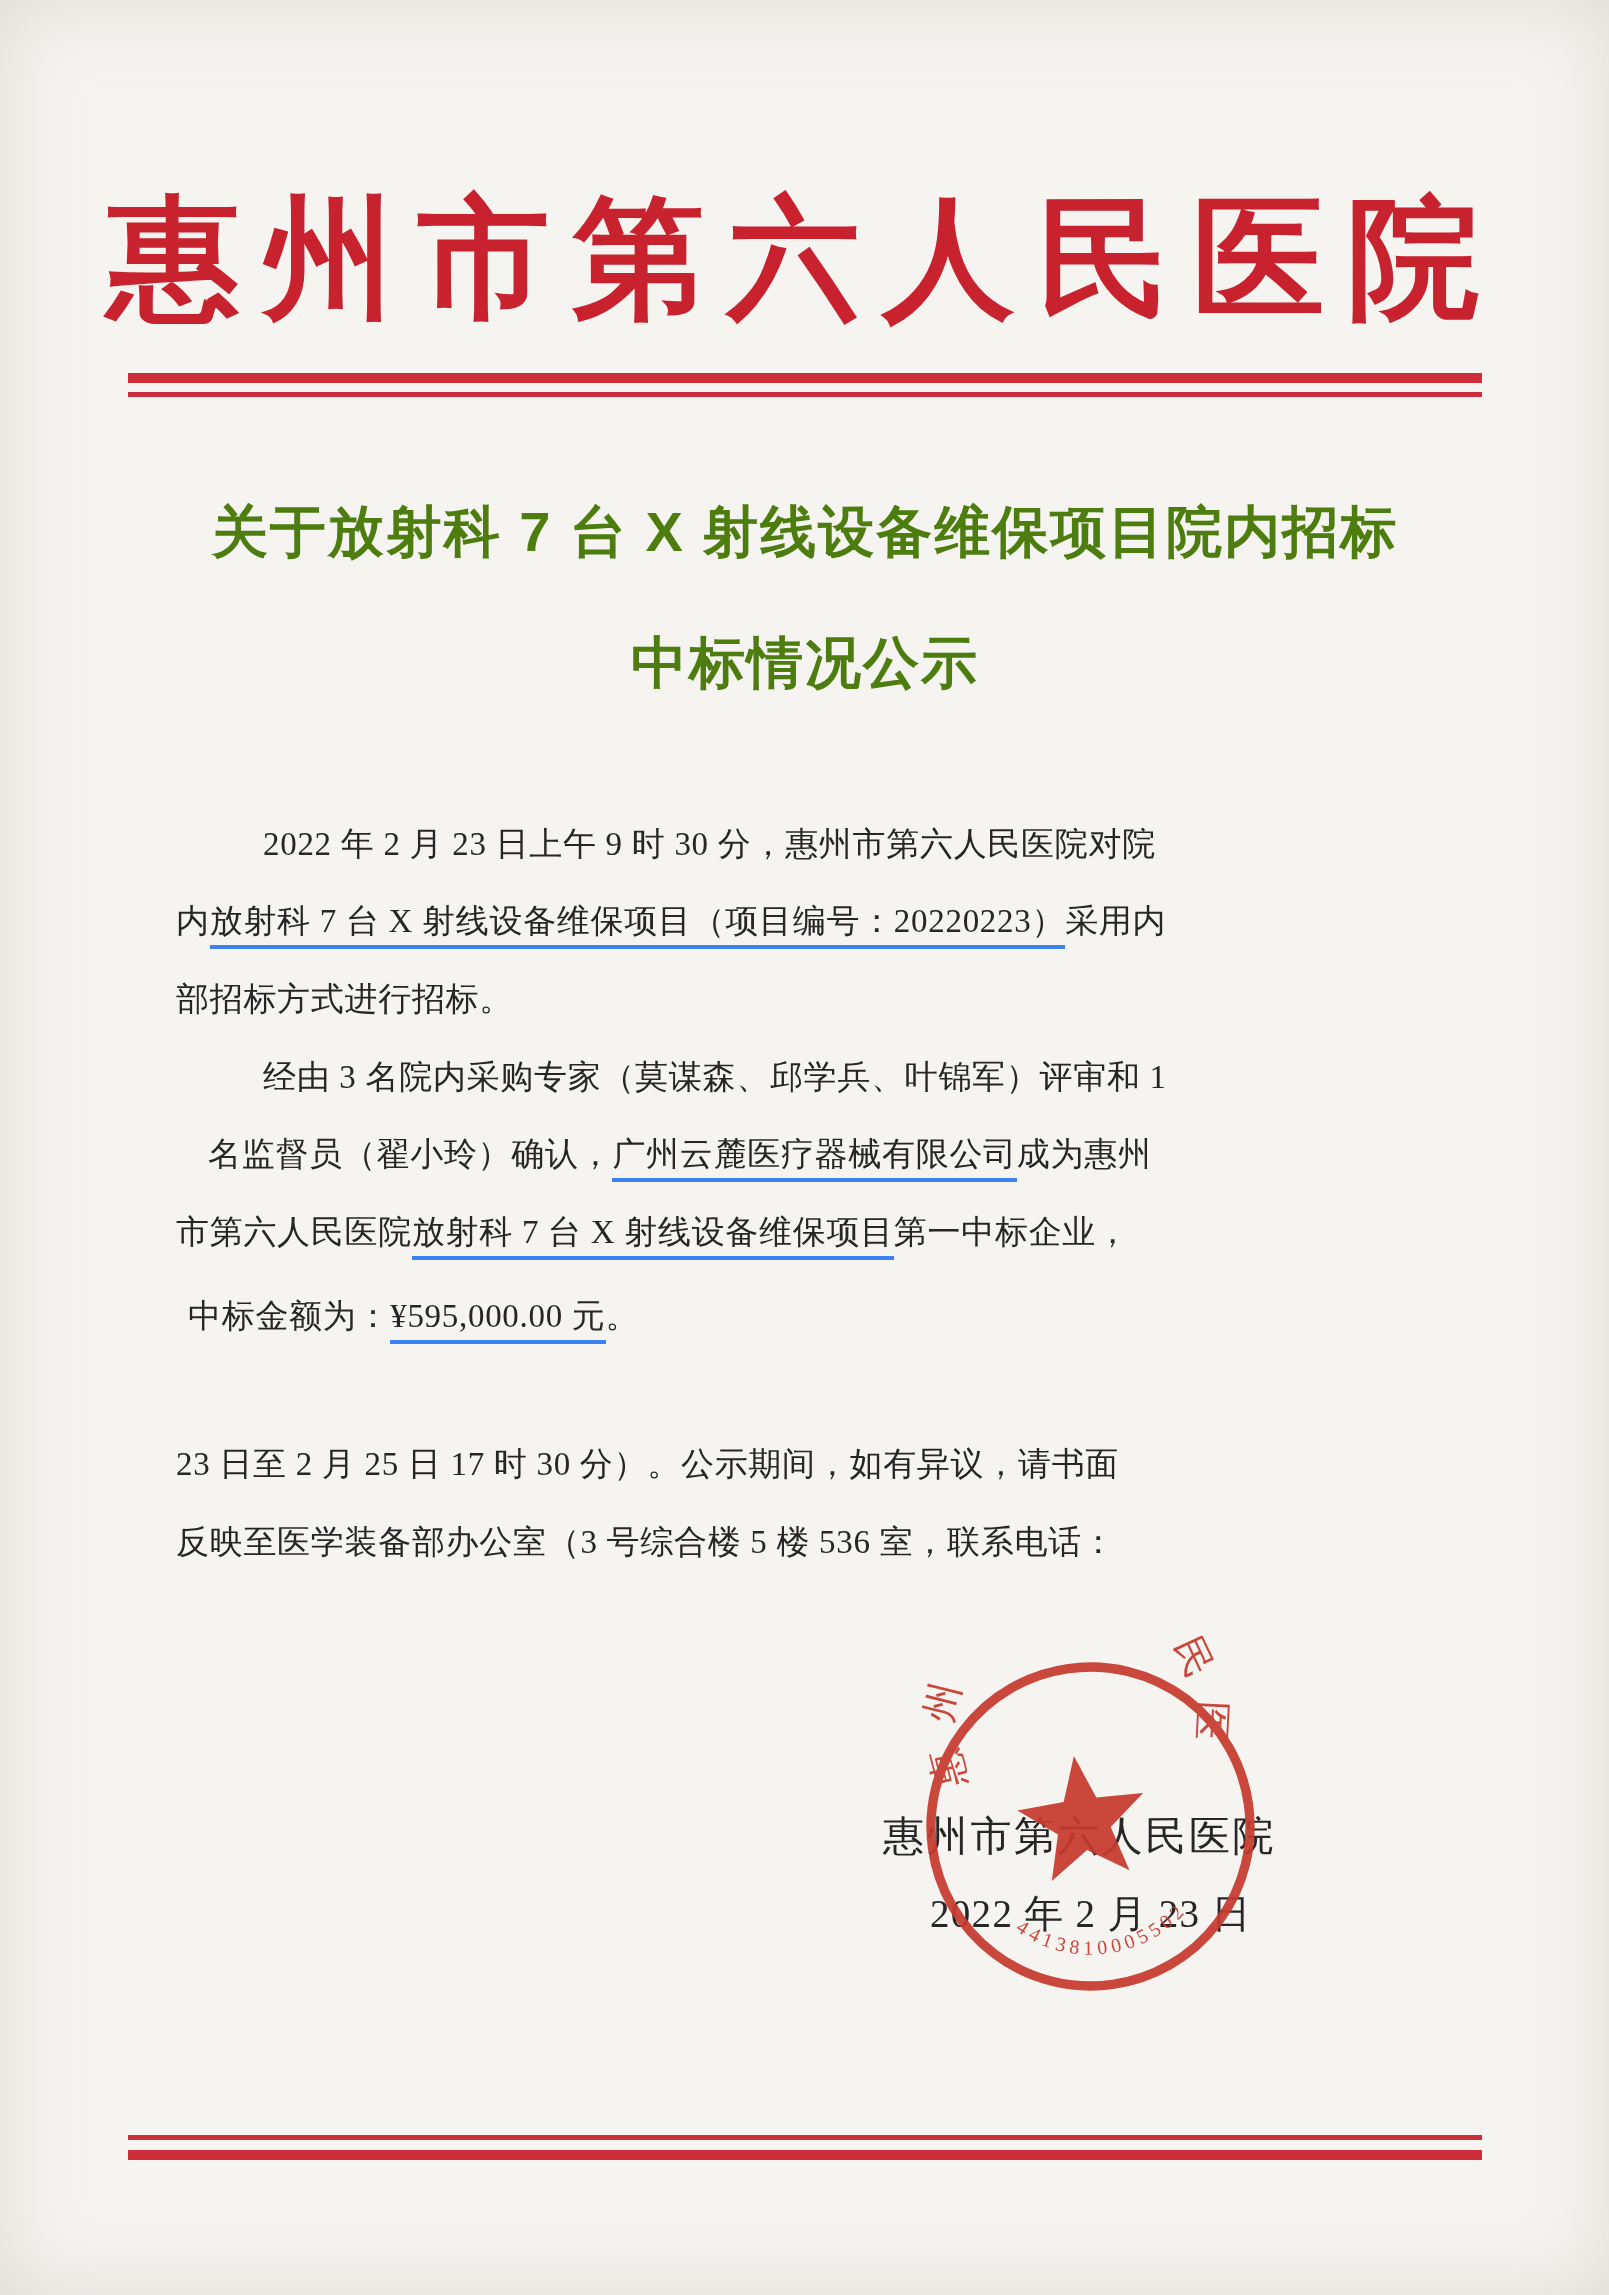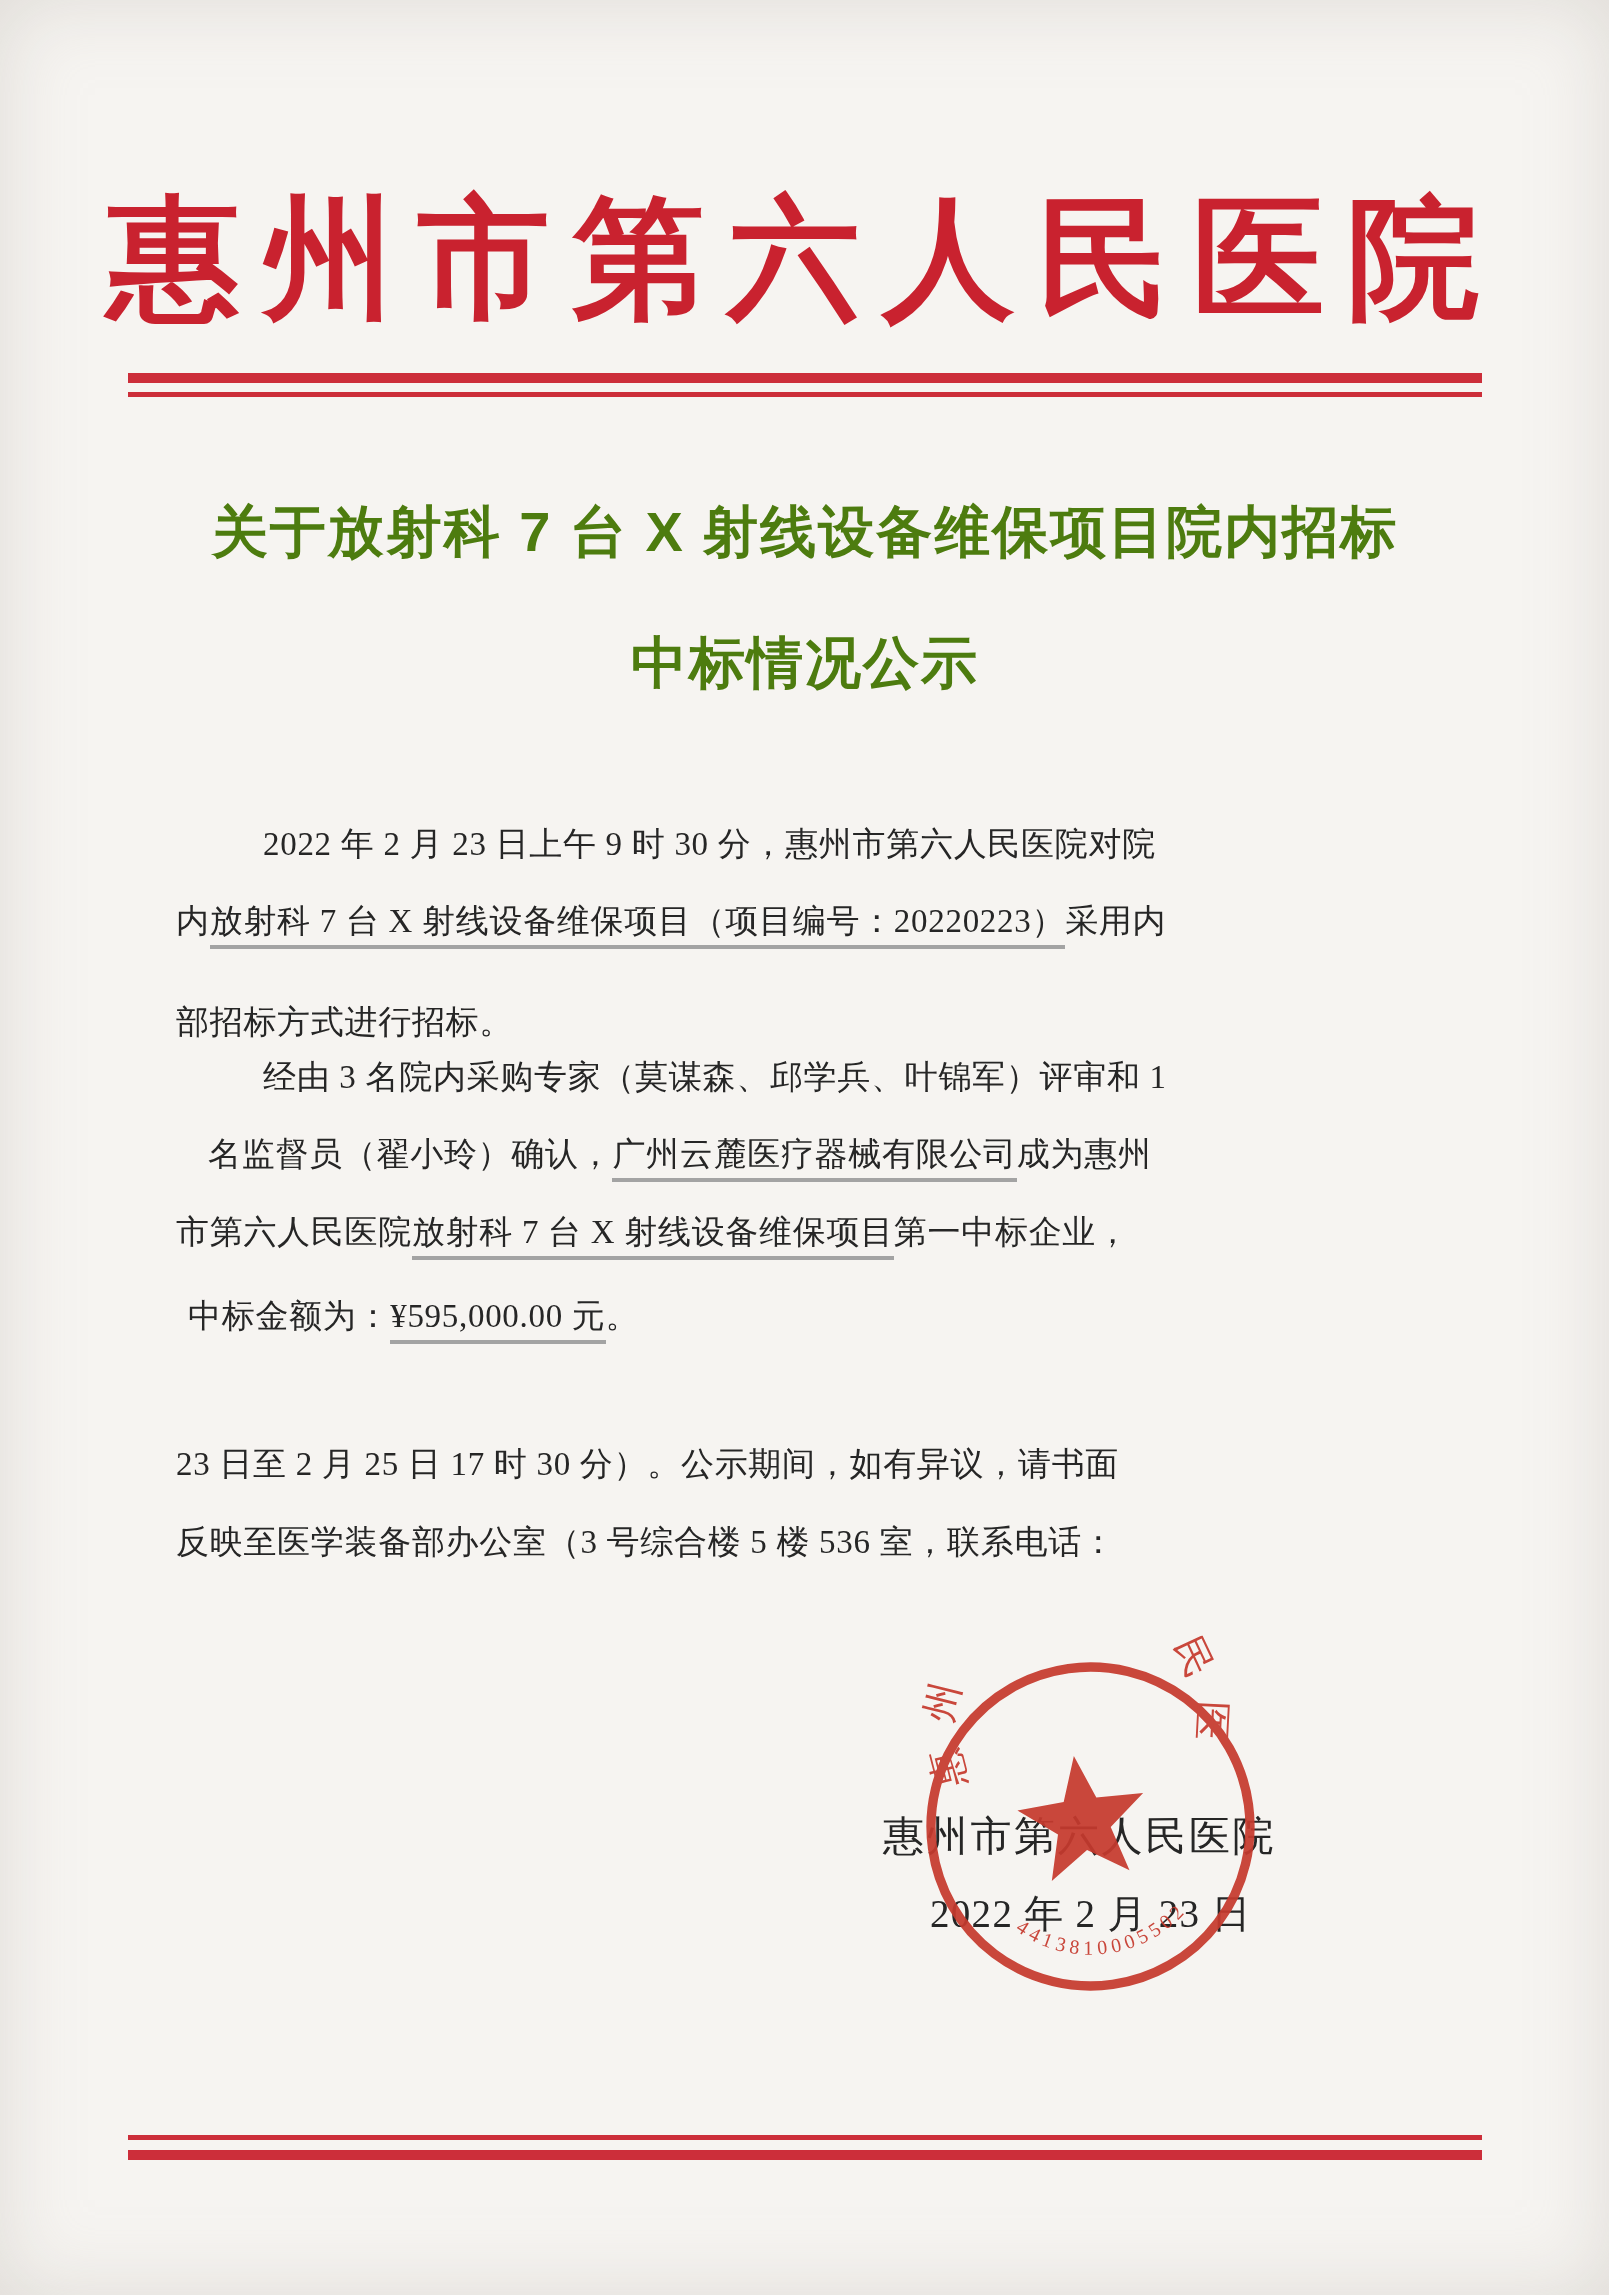--- a/index.html
+++ b/index.html
@@ -43,21 +43,21 @@
   
   #body-lines{position:absolute;left:0;top:0;width:100%;height:100%;}
   .line{
     position:absolute;left:176px;width:1296px;
     font-size:33px;line-height:49px;height:49px;
     letter-spacing:0.7px;white-space:nowrap;
     color:var(--ink);
   }
   .line.indent{padding-left:87px;}
   .seg-u{
-    border-bottom:4px solid #a3a3a3;
+    border-bottom:4px solid #3b82f6;
     padding-bottom:6px;
   }
   
   .sig-org{
     position:absolute;left:883px;top:1812px;
     font-size:41px;line-height:49px;letter-spacing:2.7px;
     color:var(--ink);white-space:nowrap;
   }
   .sig-date{
     position:absolute;left:930px;top:1890px;
@@ -81,21 +81,21 @@
 
   <div class="rule top-thick"></div>
   <div class="rule top-thin"></div>
 
   <div class="doc-title l1">关于放射科 7 台 X 射线设备维保项目院内招标</div>
   <div class="doc-title l2">中标情况公示</div>
 
   <div id="body-lines">
       <div class="line indent" style="top: 820px;"><span>2022 年 2 月 23 日上午 9 时 30 分，惠州市第六人民医院对院</span></div>
       <div class="line" style="top: 897px;"><span>内</span><span class="seg-u">放射科 7 台 X 射线设备维保项目（项目编号：20220223）</span><span>采用内</span></div>
-      <div class="line" style="top: 975px; margin-top: 23px;"><span>部招标方式进行招标。</span></div>
+      <div class="line" style="top: 975px;"><span>部招标方式进行招标。</span></div>
       <div class="line indent" style="top: 1053px;"><span>经由 3 名院内采购专家（莫谋森、邱学兵、叶锦军）评审和 1</span></div>
       <div class="line" style="top: 1130px; margin-left: 32px;"><span>名监督员（翟小玲）确认，</span><span class="seg-u">广州云麓医疗器械有限公司</span><span>成为惠州</span></div>
       <div class="line" style="top: 1208px;"><span>市第六人民医院</span><span class="seg-u">放射科 7 台 X 射线设备维保项目</span><span>第一中标企业，</span></div>
       <div class="line" style="top: 1292px; margin-left: 12px;"><span>中标金额为：</span><span class="seg-u">¥595,000.00 元</span><span>。</span></div>
       <div class="line" style="top: 1440px;"><span>23 日至 2 月 25 日 17 时 30 分）。公示期间，如有异议，请书面</span></div>
       <div class="line" style="top: 1518px;"><span>反映至医学装备部办公室（3 号综合楼 5 楼 536 室，联系电话：</span></div>
     </div>
 
   <div class="sig-org">惠州市第六人民医院</div>
   <div class="sig-date">2022 年 2 月 23 日</div>

